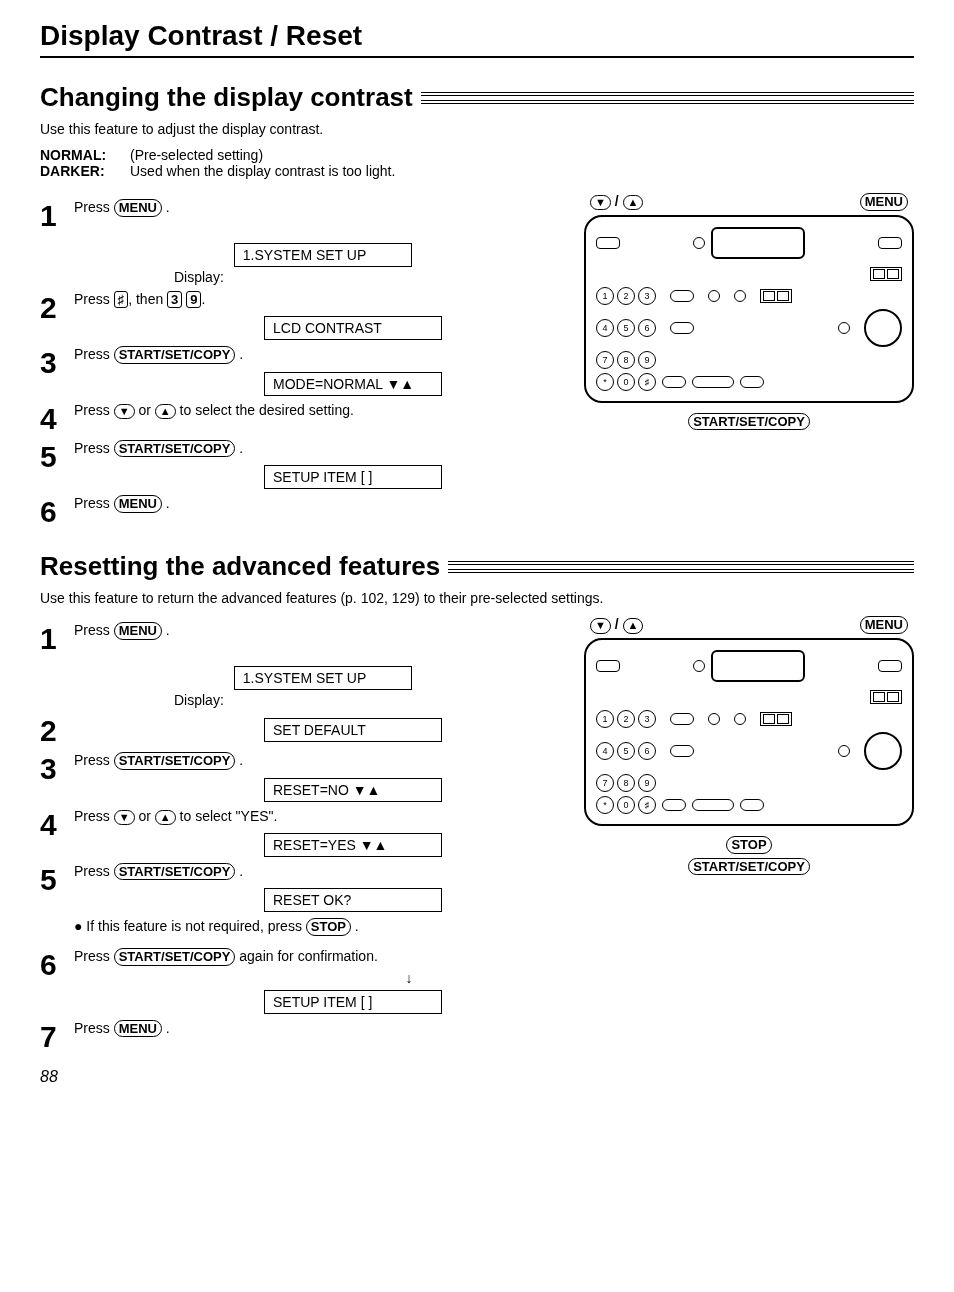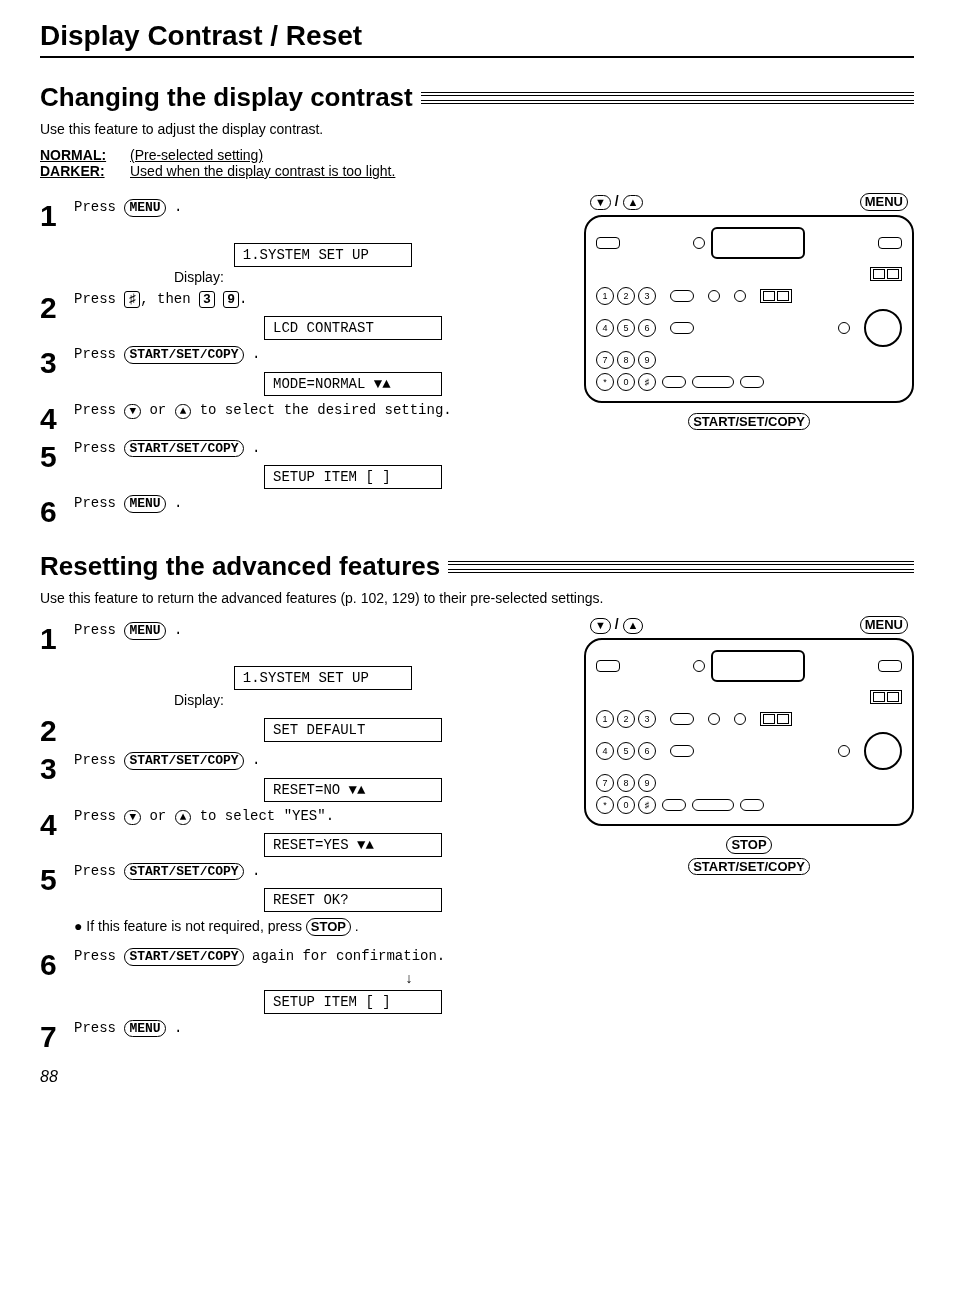--- a/index.html
+++ b/index.html
@@ -26,56 +26,56 @@
   }
   .heading-line {
     flex: 1;
     margin-left: 8px;
     border-top: 4px double #000;
     border-bottom: 4px double #000;
     height: 4px;
   }
   .intro { margin: 6px 0 10px 0; }
   .defs { margin-bottom: 14px; }
-  .defs .def-row { display: flex; text-decoration: underline; }
+  .defs .def-row { display: flex; }
   .defs .label { font-weight: bold; width: 90px; }
   .step-row {
     display: flex;
     align-items: flex-start;
     margin: 6px 0;
   }
   .step-num {
     font-size: 30px;
     font-weight: bold;
     width: 34px;
     line-height: 1;
     padding-top: 2px;
   }
   .step-body { flex: 1; }
-  .step-text { margin-bottom: 4px; font-family: Liberation Mono, monospace; }
+  .step-text { margin-bottom: 4px; }
   .btn {
     border: 1.5px solid #000;
     border-radius: 10px;
     padding: 0 4px;
     font-weight: bold;
     display: inline-block;
     line-height: 1.2;
     font-size: 13px;
   }
   .keycap {
     border: 1.5px solid #000;
     border-radius: 3px;
     padding: 0 3px;
     font-weight: bold;
     display: inline-block;
     line-height: 1.2;
     font-size: 13px;
   }
   .lcd {
-    font-family: Liberation Mono, monospace;
+    font-family: Liberation Sans, sans-serif;
     border: 1.5px solid #000;
     padding: 3px 8px;
     display: inline-block;
     min-width: 160px;
     margin-top: 4px;
     font-size: 14px;
   }
   .display-line {
     display: flex;
     align-items: center;

